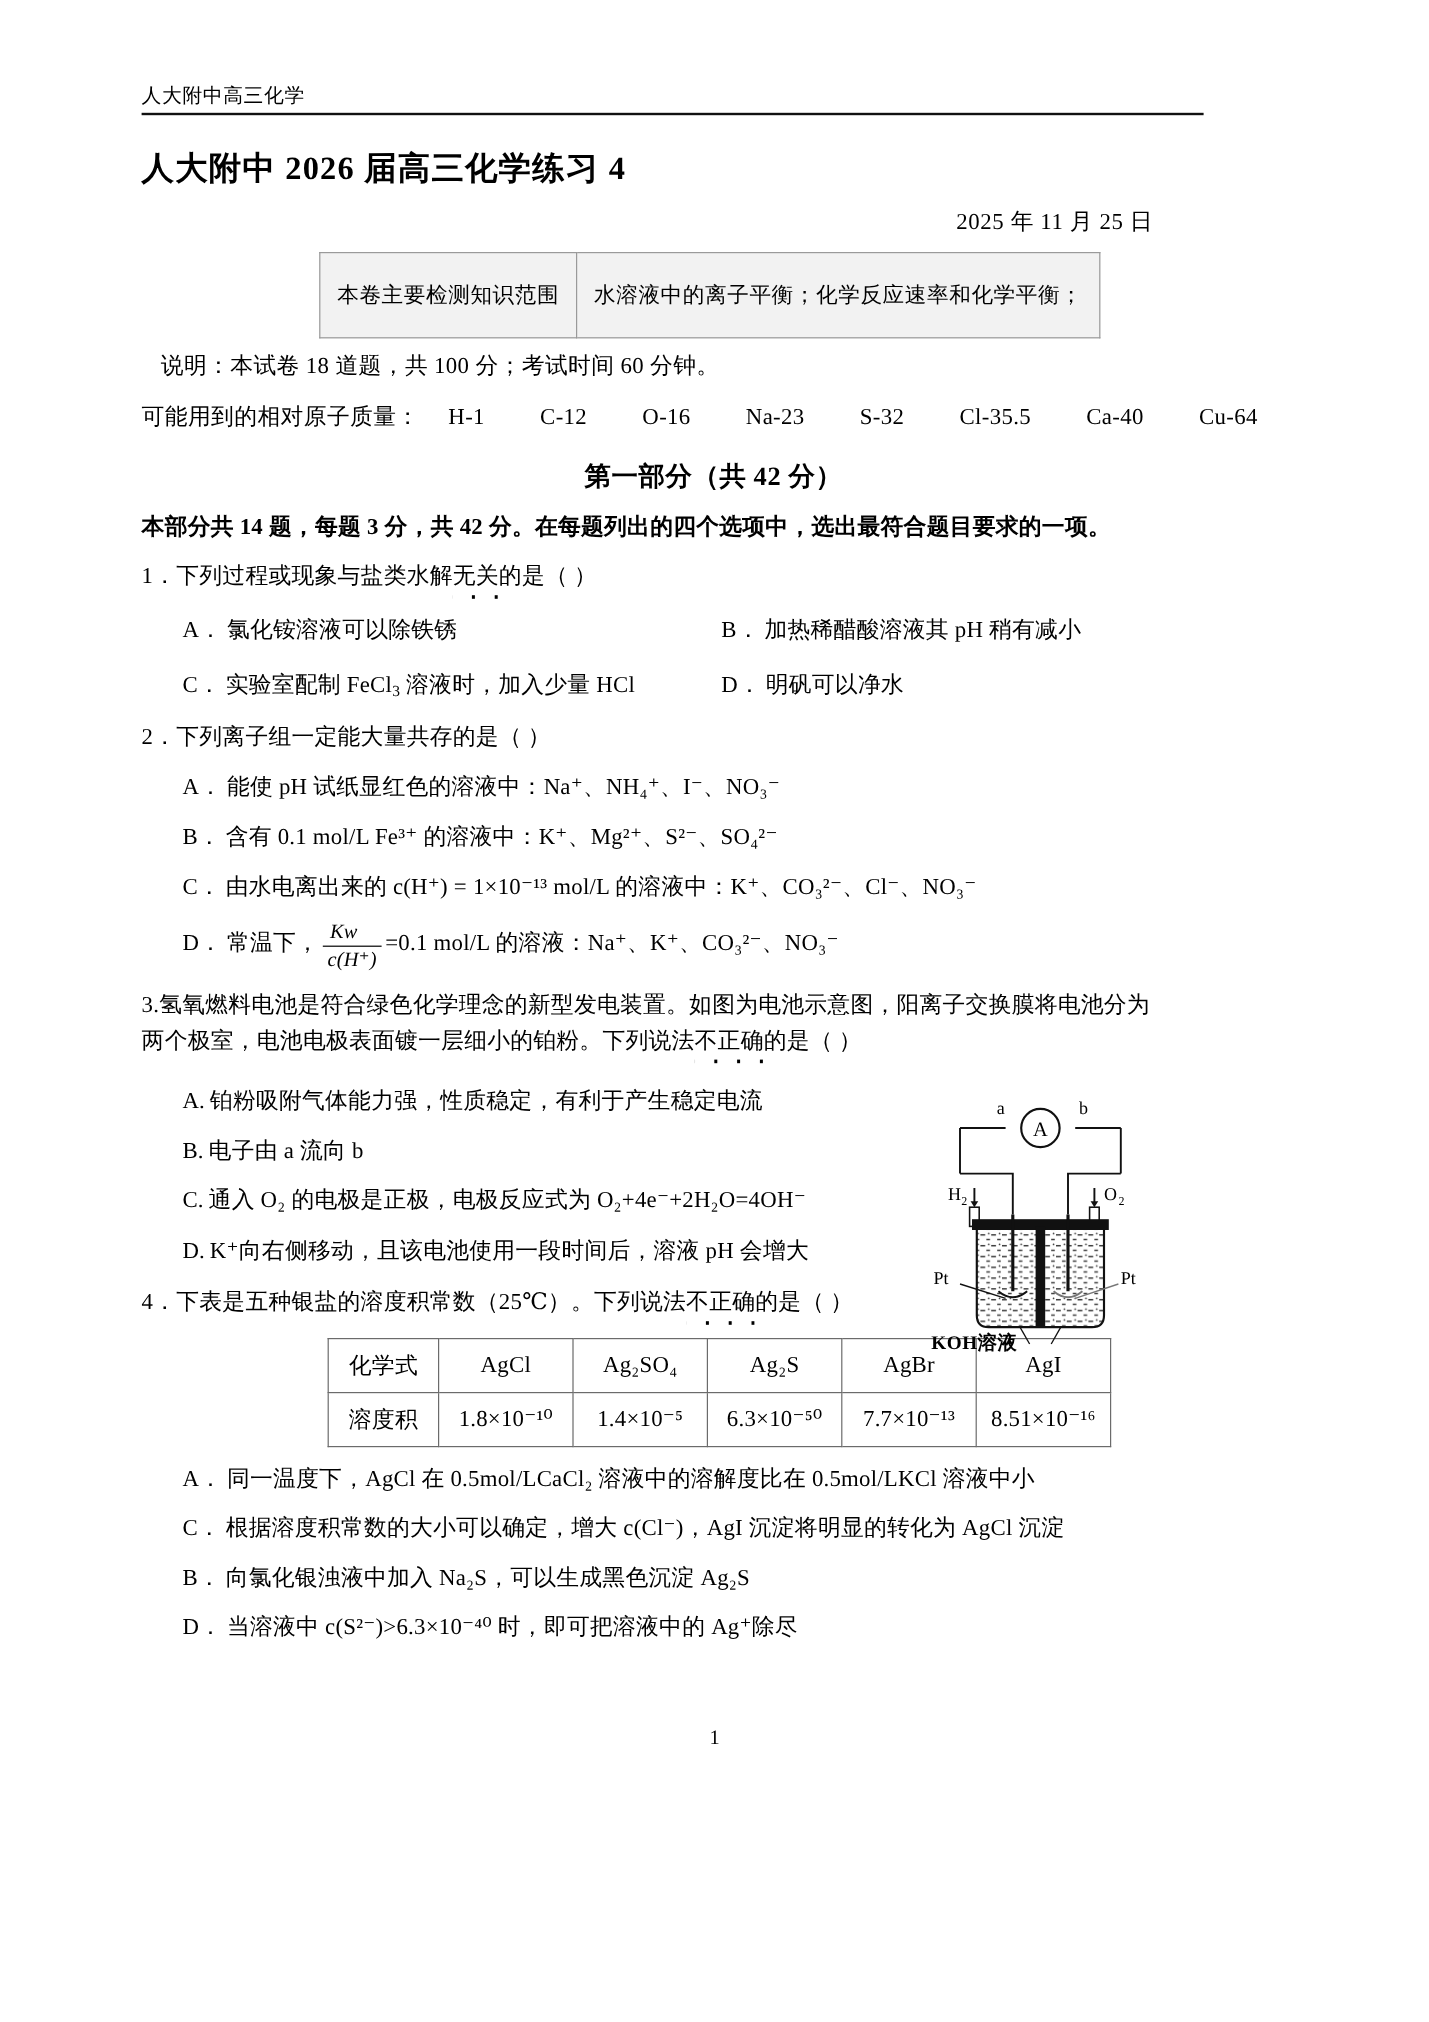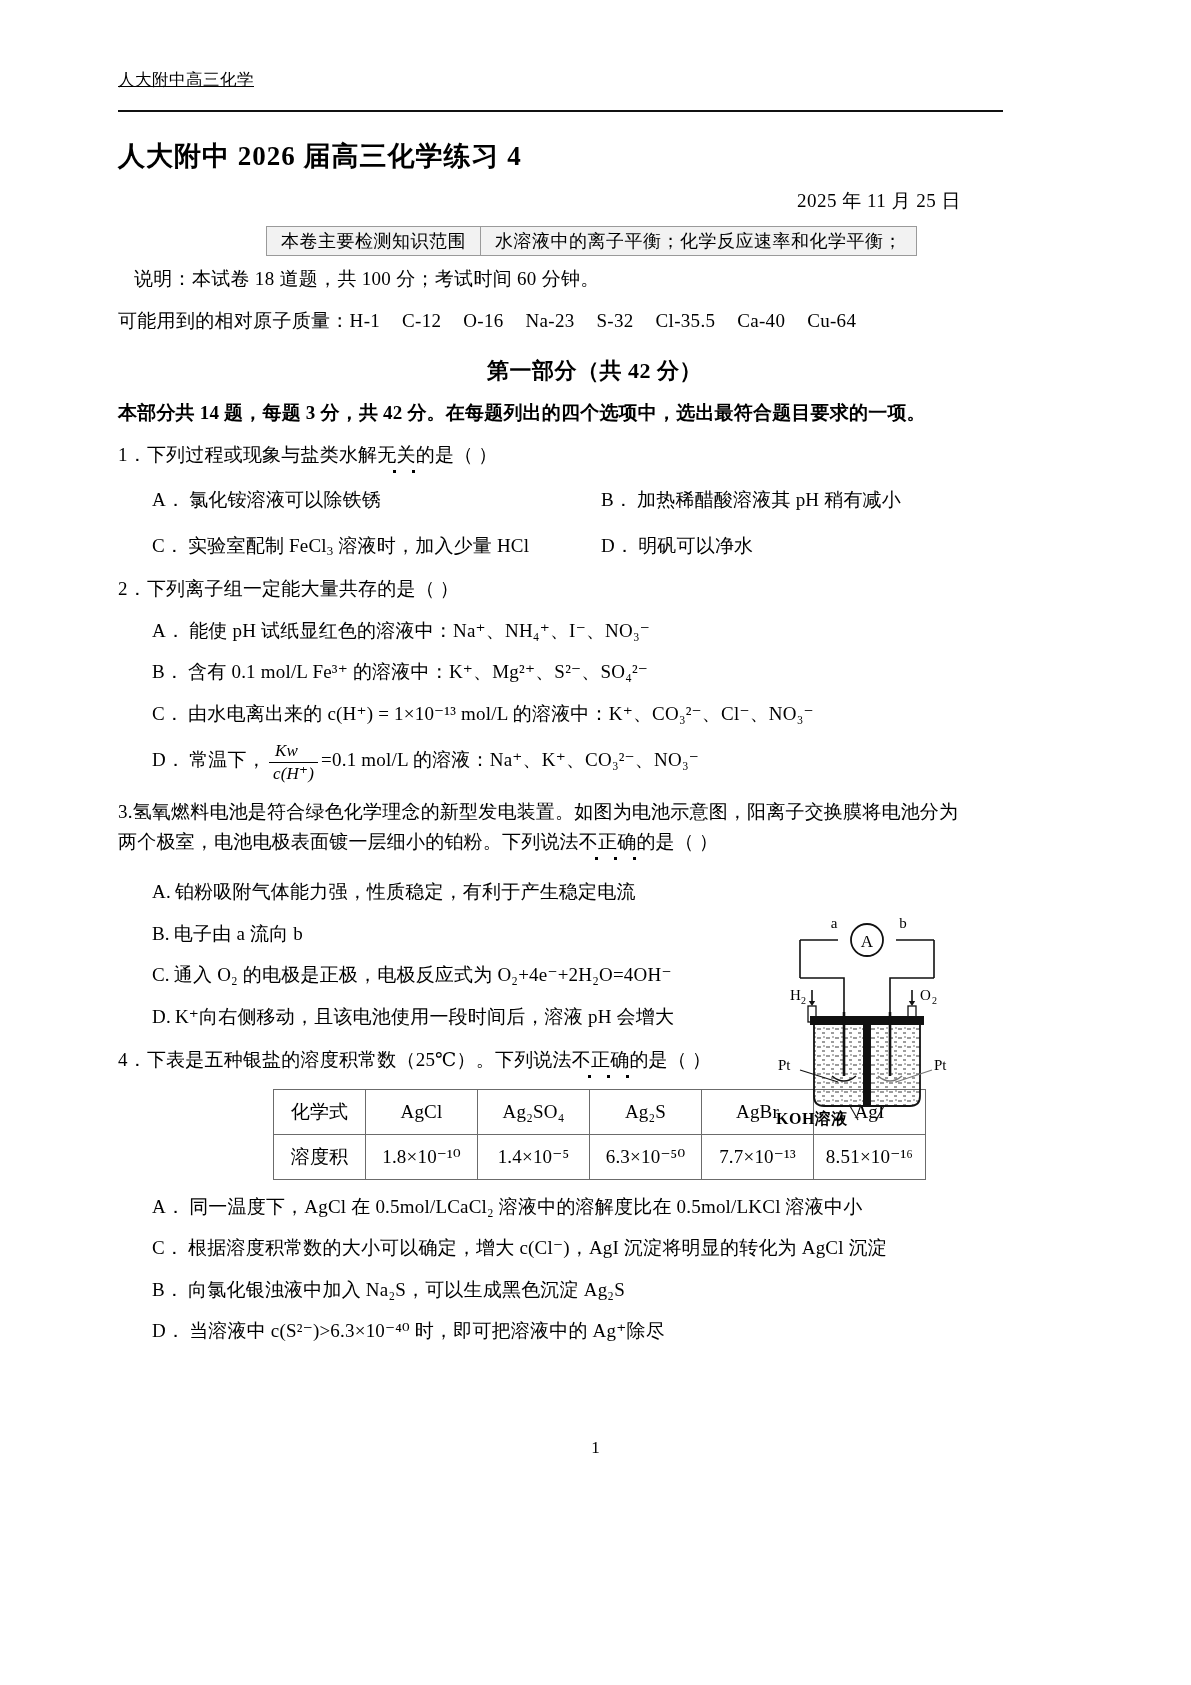--- a/index.html
+++ b/index.html
@@ -17,23 +17,22 @@
     position: relative;
     width: 1191px;
     height: 1685px;
     padding: 70px 100px 0 118px;
   }
 
   
   .runhead {
     font-size: 16.5px;
     letter-spacing: 0.5px;
-    padding-bottom: 20px;
+    padding-bottom: 4px;
     line-height: 1.2;
-    text-decoration: underline;
   }
   .runrule {
     border-bottom: 2.6px solid #111;
     margin: 0 0 26px 0;
     width: 885px;
   }
 
   
   .doc-title {
     font-size: 27px;
@@ -51,37 +50,37 @@
 
   
   .scope-wrap { display: flex; justify-content: center; padding-right: 26px; }
   .scope-table {
     border-collapse: collapse;
     background: #f2f2f2;
     font-size: 18px;
   }
   .scope-table td {
     border: 1.2px solid #9a9a9a;
-    padding: 2px 14px;
+    padding: 23px 14px;
     letter-spacing: 0.5px;
     white-space: nowrap;
   }
   .scope-table td.label { text-align: center; }
 
   .note-line {
     font-size: 19px;
     margin: 10px 0 0 16px;
     letter-spacing: 0.3px;
   }
   .mass-line {
     font-size: 19px;
     margin: 16px 0 0 0;
     letter-spacing: 0.3px;
   }
-  .mass-line .el { margin-right: 22px; }
+  .mass-line .el { margin-right: 22px; margin-left: 24px; }
 
   .part-title {
     text-align: center;
     font-size: 22px;
     font-weight: bold;
     margin: 22px 0 14px 0;
     padding-right: 20px;
     letter-spacing: 0.5px;
   }
   .part-desc {

